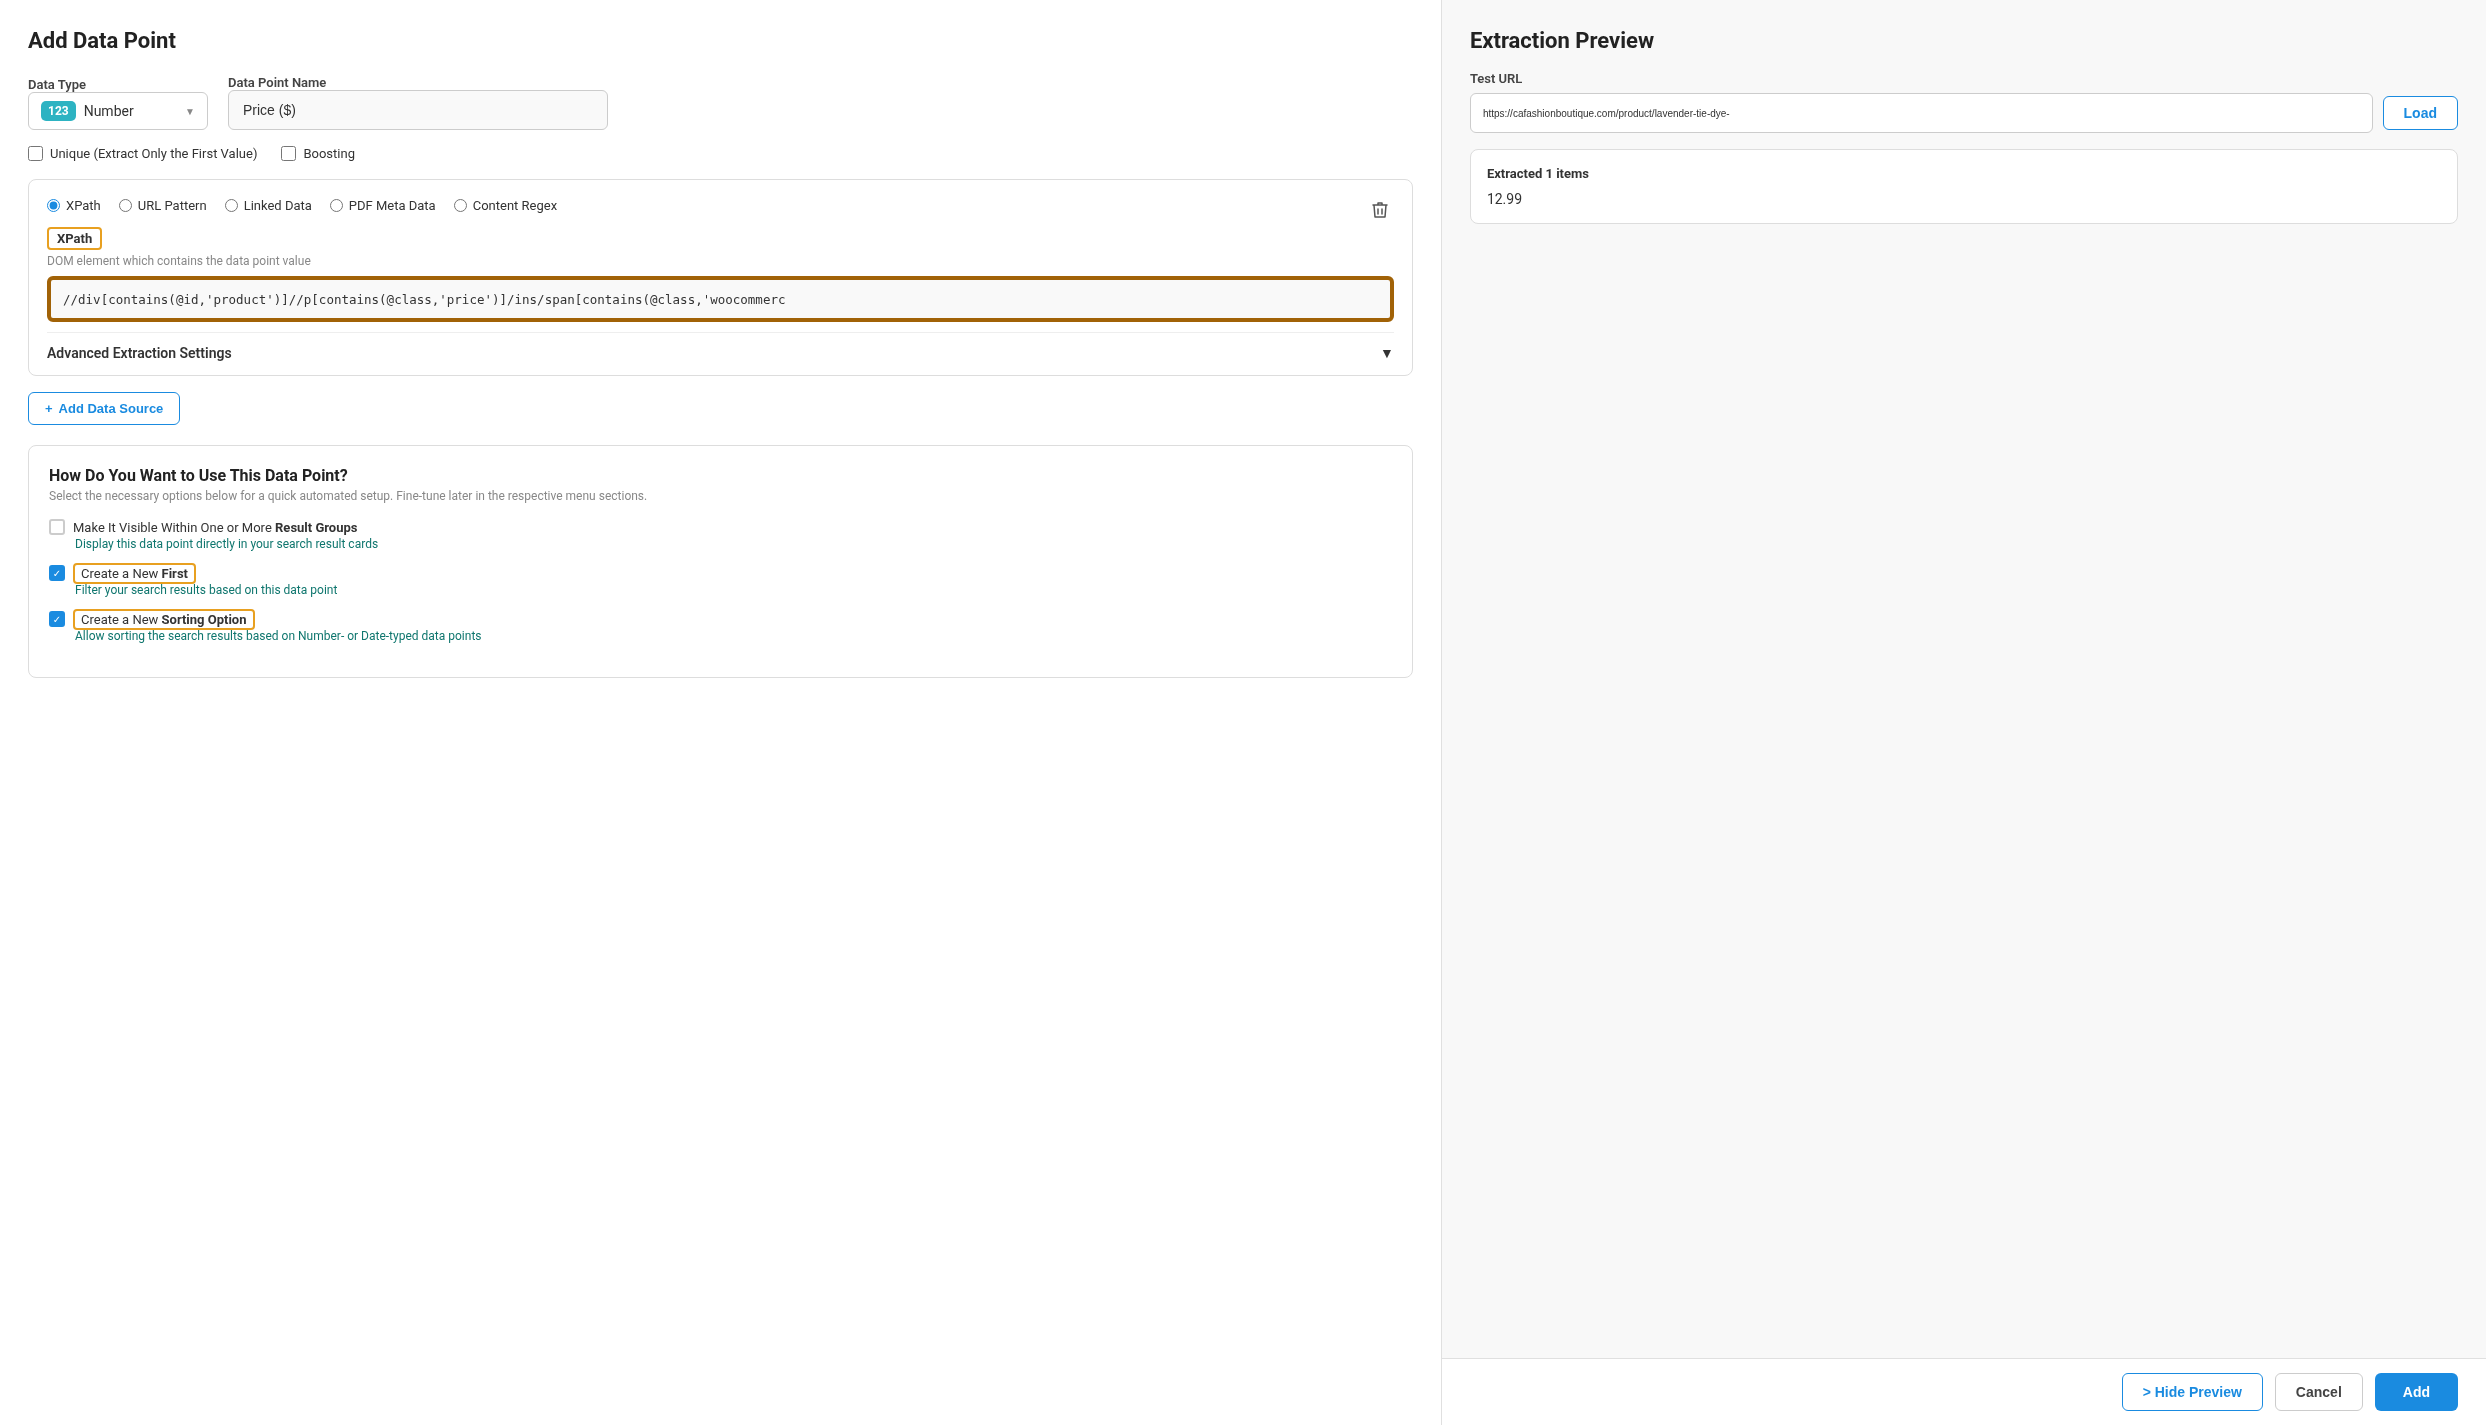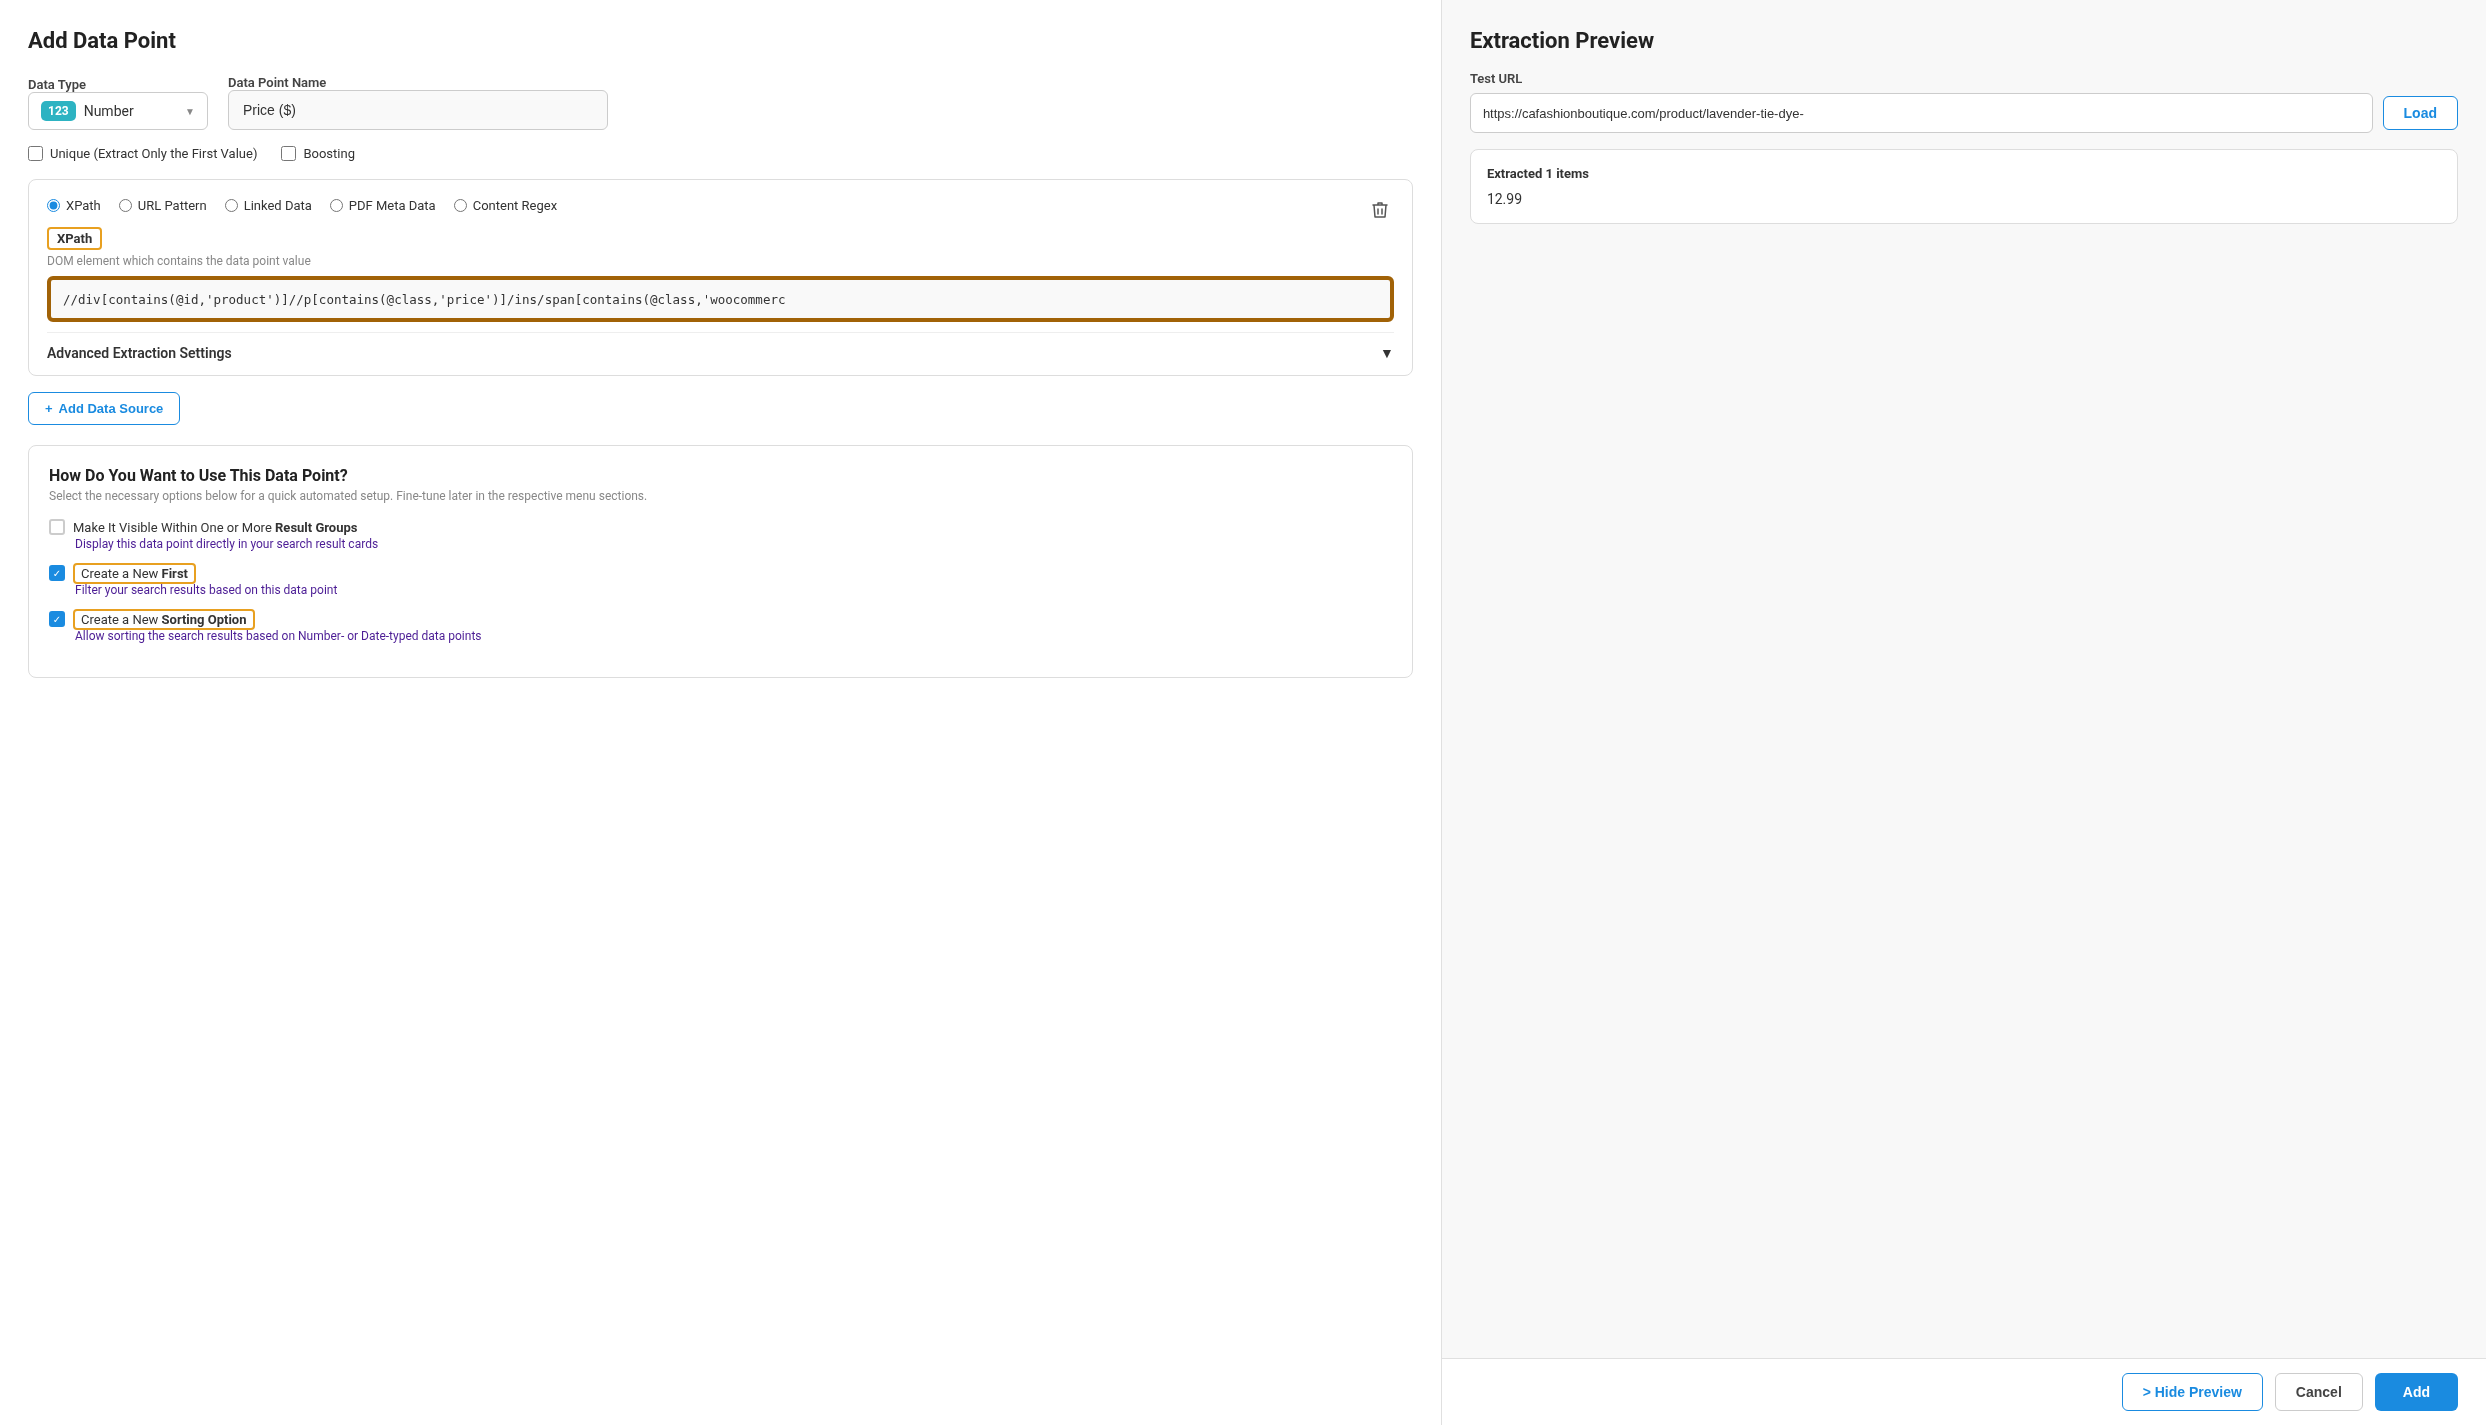--- a/index.html
+++ b/index.html
@@ -217,21 +217,21 @@
     }
     .usage-option-title {
       font-size: 13px;
       color: #333;
     }
     .usage-option-title strong {
       font-weight: 700;
     }
     .usage-option-desc {
       font-size: 12px;
-      color: #4c1d95;
+      color: #0f766e;
       margin-top: 2px;
       margin-left: 26px;
     }
     .checkbox-checked {
       width: 16px;
       height: 16px;
       background: #1a8be0;
       border: 2px solid #1a8be0;
       border-radius: 3px;
       display: flex;
@@ -278,21 +278,21 @@
       display: flex;
       gap: 10px;
       align-items: center;
       margin-bottom: 16px;
     }
     .test-url-input {
       flex: 1;
       border: 1px solid #ccc;
       border-radius: 6px;
       padding: 0 12px;
-      font-size: 13px;
+      font-size: 10px;
       color: #333;
       background: #fff;
       height: 40px;
     }
     .load-btn {
       border: 1.5px solid #1a8be0;
       color: #1a8be0;
       background: #fff;
       border-radius: 6px;
       padding: 8px 20px;

